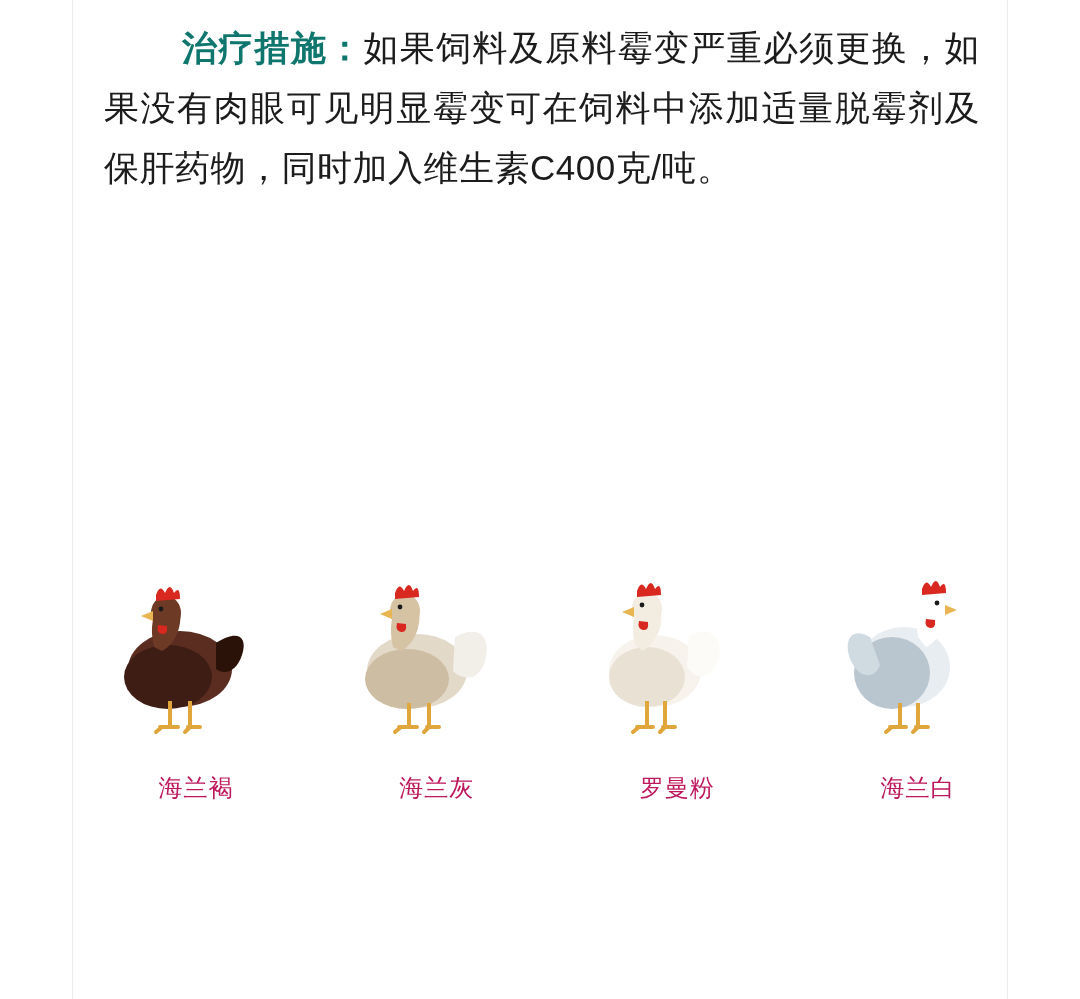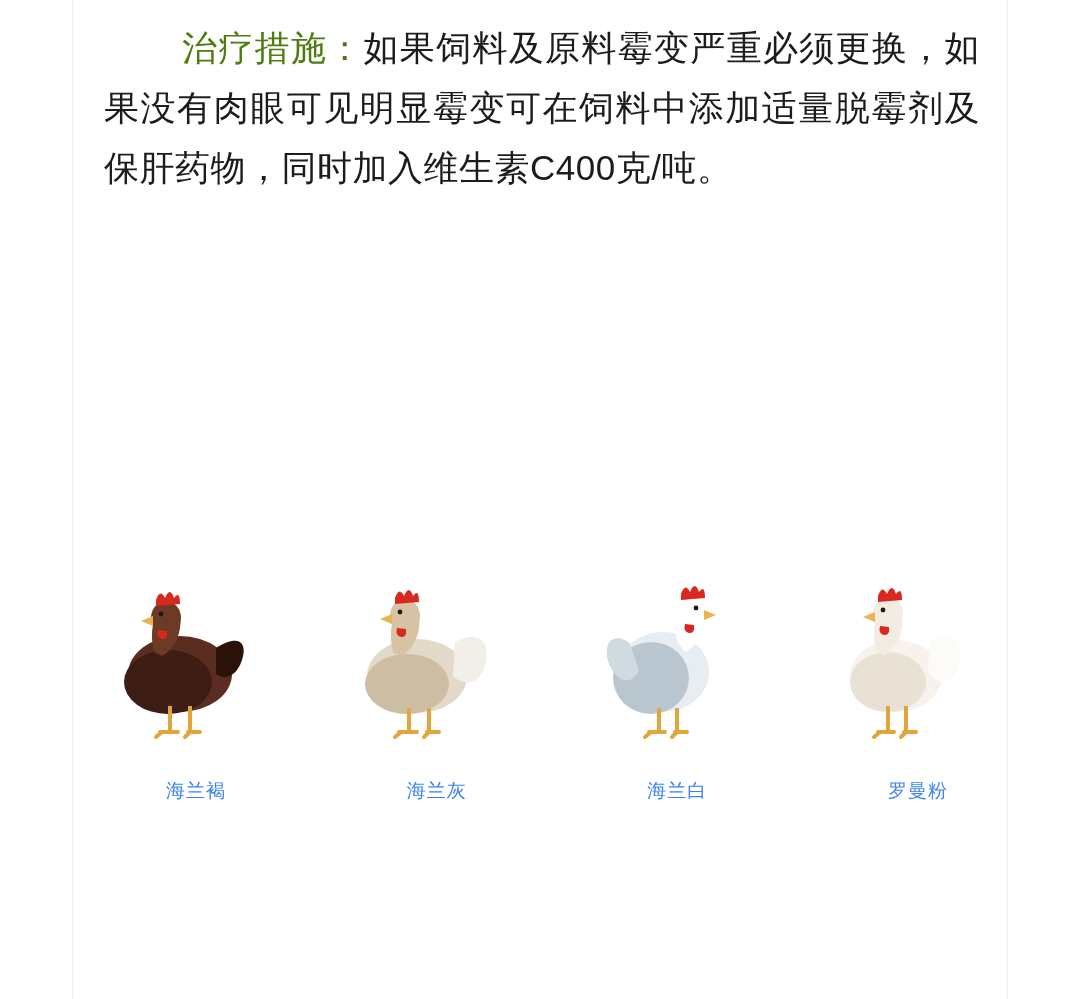--- a/index.html
+++ b/index.html
@@ -43,22 +43,22 @@
     font-size: 35px;
     line-height: 1.72;
     color: #1c1c1c;
     text-align: justify;
     text-justify: inter-ideograph;
     letter-spacing: 0.5px;
     margin: 0;
     text-indent: 78px;
   }
   .para .lead {
-    font-weight: normal;
-    color: #4d7c0f;
+    font-weight: bold;
+    color: #0f766e;
   }
   .gallery {
     position: absolute;
     left: 96px;
     top: 530px;
     width: 890px;
     height: 270px;
     display: flex;
     align-items: flex-end;
     justify-content: space-between;
@@ -69,22 +69,22 @@
     flex-direction: column;
     align-items: center;
   }
   .bird-wrap {
     position: relative;
     width: 168px;
     height: 215px;
   }
   .caption {
     margin-top: 10px;
-    font-size: 19px;
-    color: #3b82f6;
+    font-size: 24px;
+    color: #be185d;
     letter-spacing: 1px;
     line-height: 1;
     margin-left: 32px;
   }
   svg { display: block; }
 </style>
 </head>
 <body>
 
 <div class="page">
@@ -132,51 +132,51 @@
           <path d="M62 176 l18 0 M64 176 l-6 5 M90 176 l12 0 M92 176 l-5 5" stroke="#e0a63c" stroke-width="4" fill="none" stroke-linecap="round"></path>
         </svg>
       </div>
       <div class="caption">海兰灰</div>
     </div>
 
 
     <div class="breed">
       <div class="bird-wrap">
         <svg width="168" height="215" viewBox="0 0 168 215">
+          <ellipse cx="78" cy="120" rx="46" ry="36" fill="#f7f3ec"></ellipse>
+          <ellipse cx="70" cy="126" rx="38" ry="30" fill="#e9e1d4"></ellipse>
+          <path d="M112 84 C138 72 148 92 140 112 C132 130 118 128 110 116 Z" fill="#fcfbf8"></path>
+          <path d="M58 94 C52 70 60 54 70 50 C80 46 86 58 84 72 C82 86 72 96 66 100 Z" fill="#f2ece1"></path>
+          <ellipse cx="70" cy="58" rx="15" ry="17" fill="#f2ece1"></ellipse>
+          <path d="M60 40 q4 -12 9 -2 q5 -12 9 0 q6 -8 6 6 l-24 2 Z" fill="#d8281f"></path>
+          <path d="M62 70 q-2 8 4 9 q6 1 5 -8 Z" fill="#d8281f"></path>
+          <path d="M57 56 l-12 5 l12 5 Z" fill="#e8b552"></path>
+          <circle cx="65" cy="54" r="2.4" fill="#1a1a1a"></circle>
+          <rect x="68" y="150" width="4" height="26" fill="#e0a63c"></rect>
+          <rect x="86" y="150" width="4" height="26" fill="#e0a63c"></rect>
+          <path d="M60 176 l16 0 M62 176 l-6 5 M86 176 l12 0 M88 176 l-5 5" stroke="#e0a63c" stroke-width="4" fill="none" stroke-linecap="round"></path>
+        </svg>
+      </div>
+      <div class="caption">罗曼粉</div>
+    </div>
+
+    <div class="breed">
+      <div class="bird-wrap">
+        <svg width="168" height="215" viewBox="0 0 168 215">
           <ellipse cx="86" cy="116" rx="46" ry="40" fill="#e8edf1"></ellipse>
           <ellipse cx="74" cy="122" rx="38" ry="36" fill="#b9c6cf"></ellipse>
           <path d="M52 86 C32 74 24 92 34 112 C44 130 58 126 62 114 Z" fill="#cfdae1"></path>
           <path d="M100 86 C96 62 104 48 114 44 C124 40 130 54 128 68 C126 82 116 92 108 96 Z" fill="#ffffff"></path>
           <ellipse cx="114" cy="56" rx="15" ry="17" fill="#ffffff"></ellipse>
           <path d="M104 38 q4 -12 9 -2 q5 -12 9 0 q6 -8 6 6 l-24 2 Z" fill="#d8281f"></path>
           <path d="M108 68 q-2 8 4 9 q6 1 5 -8 Z" fill="#d8281f"></path>
           <path d="M127 54 l12 5 l-12 5 Z" fill="#e8b552"></path>
           <circle cx="119" cy="52" r="2.4" fill="#1a1a1a"></circle>
           <rect x="80" y="152" width="4" height="24" fill="#e0a63c"></rect>
           <rect x="98" y="152" width="4" height="24" fill="#e0a63c"></rect>
           <path d="M72 176 l16 0 M74 176 l-6 5 M98 176 l12 0 M100 176 l-5 5" stroke="#e0a63c" stroke-width="4" fill="none" stroke-linecap="round"></path>
         </svg>
       </div>
       <div class="caption">海兰白</div>
     </div>
 
-    <div class="breed">
-      <div class="bird-wrap">
-        <svg width="168" height="215" viewBox="0 0 168 215">
-          <ellipse cx="78" cy="120" rx="46" ry="36" fill="#f7f3ec"></ellipse>
-          <ellipse cx="70" cy="126" rx="38" ry="30" fill="#e9e1d4"></ellipse>
-          <path d="M112 84 C138 72 148 92 140 112 C132 130 118 128 110 116 Z" fill="#fcfbf8"></path>
-          <path d="M58 94 C52 70 60 54 70 50 C80 46 86 58 84 72 C82 86 72 96 66 100 Z" fill="#f2ece1"></path>
-          <ellipse cx="70" cy="58" rx="15" ry="17" fill="#f2ece1"></ellipse>
-          <path d="M60 40 q4 -12 9 -2 q5 -12 9 0 q6 -8 6 6 l-24 2 Z" fill="#d8281f"></path>
-          <path d="M62 70 q-2 8 4 9 q6 1 5 -8 Z" fill="#d8281f"></path>
-          <path d="M57 56 l-12 5 l12 5 Z" fill="#e8b552"></path>
-          <circle cx="65" cy="54" r="2.4" fill="#1a1a1a"></circle>
-          <rect x="68" y="150" width="4" height="26" fill="#e0a63c"></rect>
-          <rect x="86" y="150" width="4" height="26" fill="#e0a63c"></rect>
-          <path d="M60 176 l16 0 M62 176 l-6 5 M86 176 l12 0 M88 176 l-5 5" stroke="#e0a63c" stroke-width="4" fill="none" stroke-linecap="round"></path>
-        </svg>
-      </div>
-      <div class="caption">罗曼粉</div>
-    </div>
-
   </div>
 </div>
 
 </body></html>

